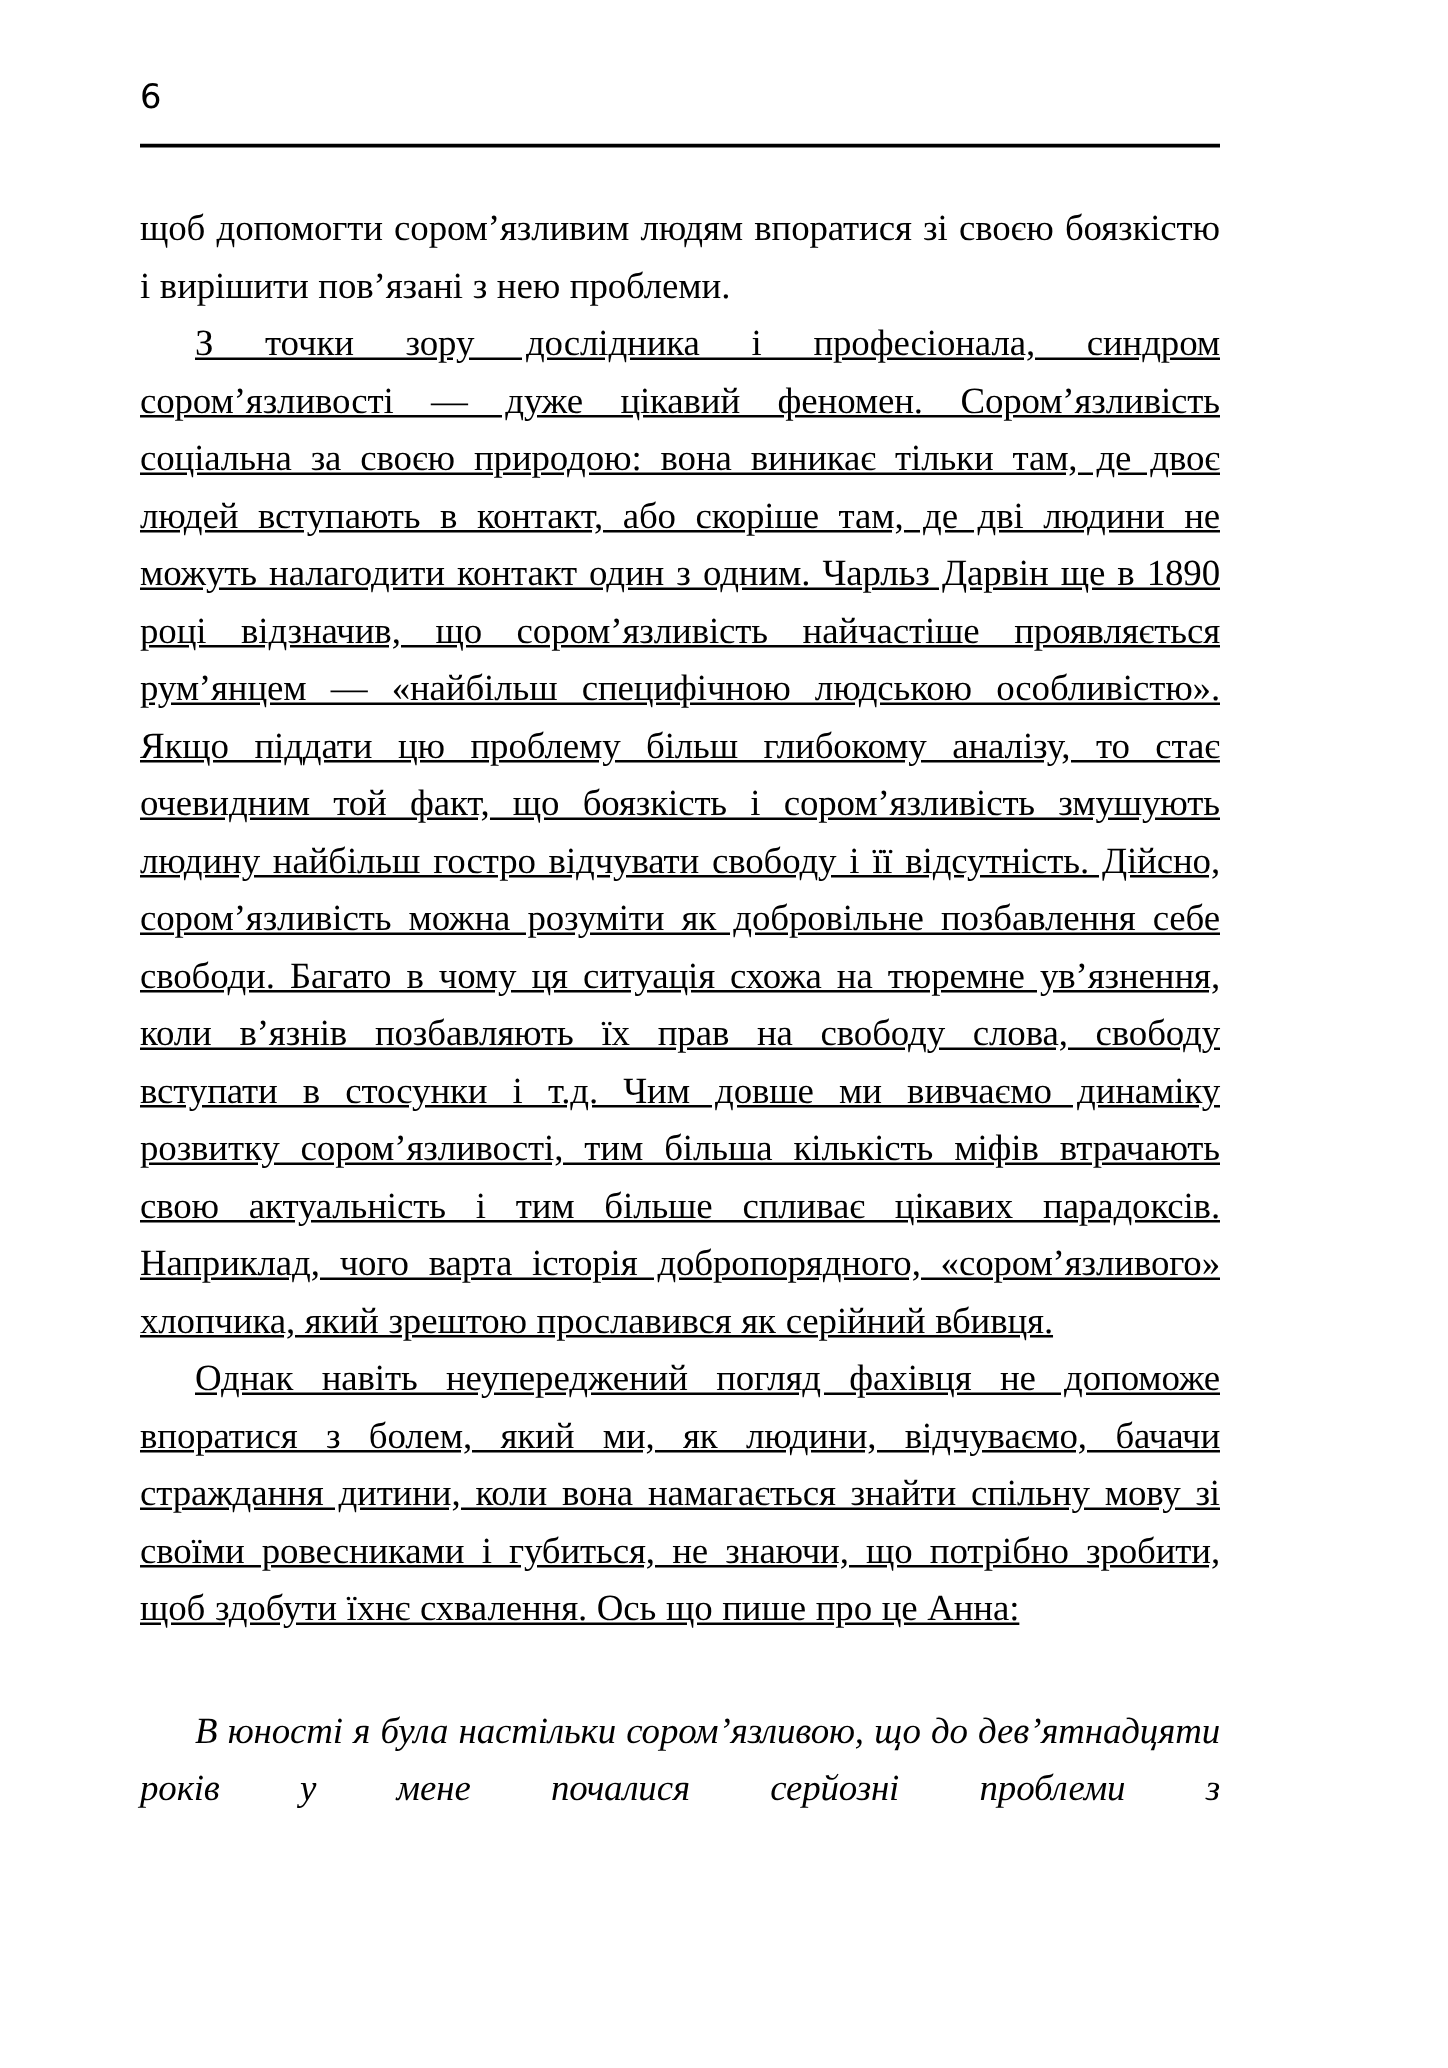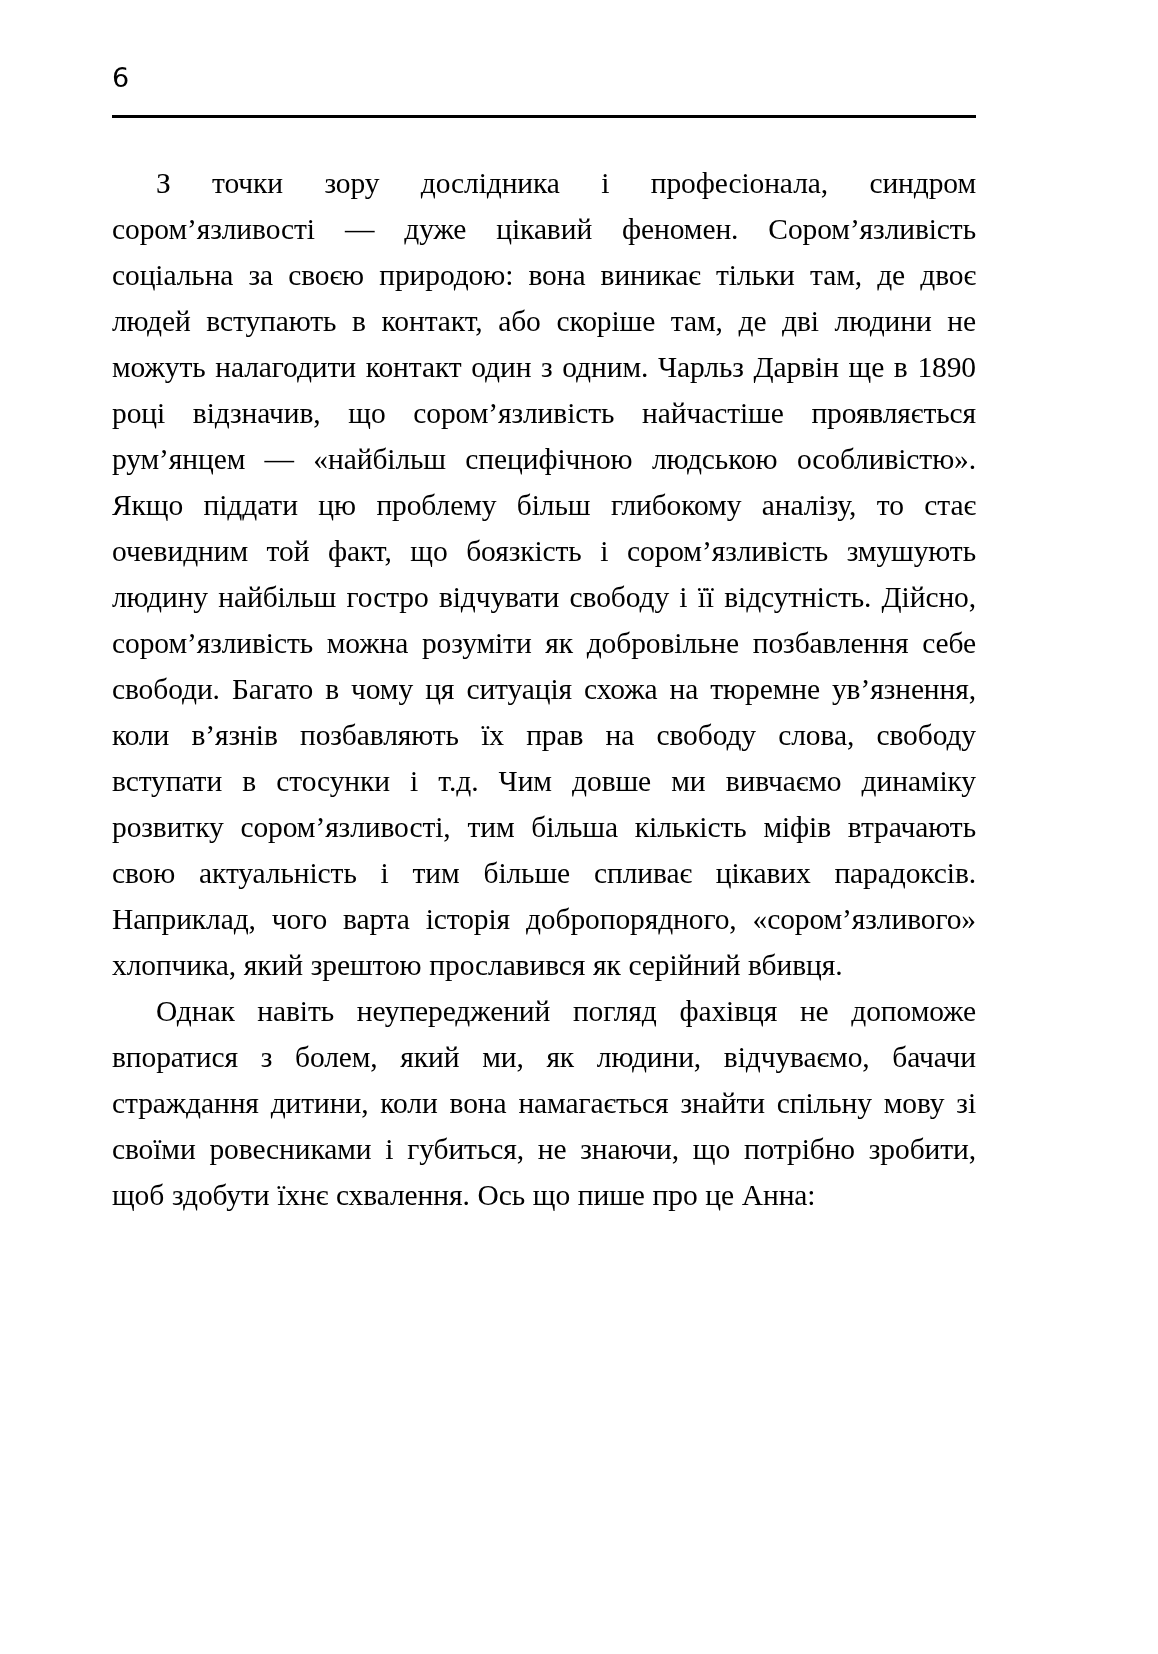--- a/index.html
+++ b/index.html
@@ -61,20 +61,21 @@
     text-justify: inter-word;
     font-size: 29.5px;
     line-height: 46px;
     letter-spacing: -0.1px;
     word-spacing: 0.5px;
     font-stretch: condensed;
     transform-origin: left top;
   }
   p.body.indent {
     text-indent: 44px;
+    text-decoration: underline;
   }
 
   
   .quote {
     margin: 0;
     padding-top: 52px;
   }
   p.quote-line {
     margin: 0;
     font-style: italic;
@@ -102,21 +103,25 @@
 <div class="page">
 
   <div class="page-header">
     <span class="folio">6</span>
   </div>
 
   <div class="header-rule"></div>
 
   <div class="textblock">
 
+    <p class="body">щоб допомогти сором’язливим людям впоратися зі своєю боязкістю і вирішити пов’язані з нею проблеми.</p>
 
     <p class="body indent">З точки зору дослідника і професіонала, синдром сором’язливості — дуже цікавий феномен. Сором’язливість соціальна за своєю природою: вона виникає тільки там, де двоє людей вступають в контакт, або скоріше там, де дві людини не можуть налагодити контакт один з одним. Чарльз Дарвін ще в 1890 році відзначив, що сором’язливість найчастіше проявляється рум’янцем — «найбільш специфічною людською особливістю». Якщо піддати цю проблему більш глибокому аналізу, то стає очевидним той факт, що боязкість і сором’язливість змушують людину найбільш гостро відчувати свободу і її відсутність. Дійсно, сором’язливість можна розуміти як добровільне позбавлення себе свободи. Багато в чому ця ситуація схожа на тюремне ув’язнення, коли в’язнів позбавляють їх прав на свободу слова, свободу вступати в стосунки і т.д. Чим довше ми вивчаємо динаміку розвитку сором’язливості, тим більша кількість міфів втрачають свою актуальність і тим більше спливає цікавих парадоксів. Наприклад, чого варта історія добропорядного, «сором’язливого» хлопчика, який зрештою прославився як серійний вбивця.</p>
 
     <p class="body indent">Однак навіть неупереджений погляд фахівця не допоможе впоратися з болем, який ми, як людини, відчуваємо, бачачи страждання дитини, коли вона намагається знайти спільну мову зі своїми ровесниками і губиться, не знаючи, що потрібно зробити, щоб здобути їхнє схвалення. Ось що пише про це Анна:</p>
 
+    <div class="quote">
+      <p class="quote-line justify-all">В юності я була настільки сором’язливою, що до дев’ятнадцяти років у мене почалися серйозні проблеми з</p>
+    </div>
 
   </div>
 
 </div>
 
 </body></html>

